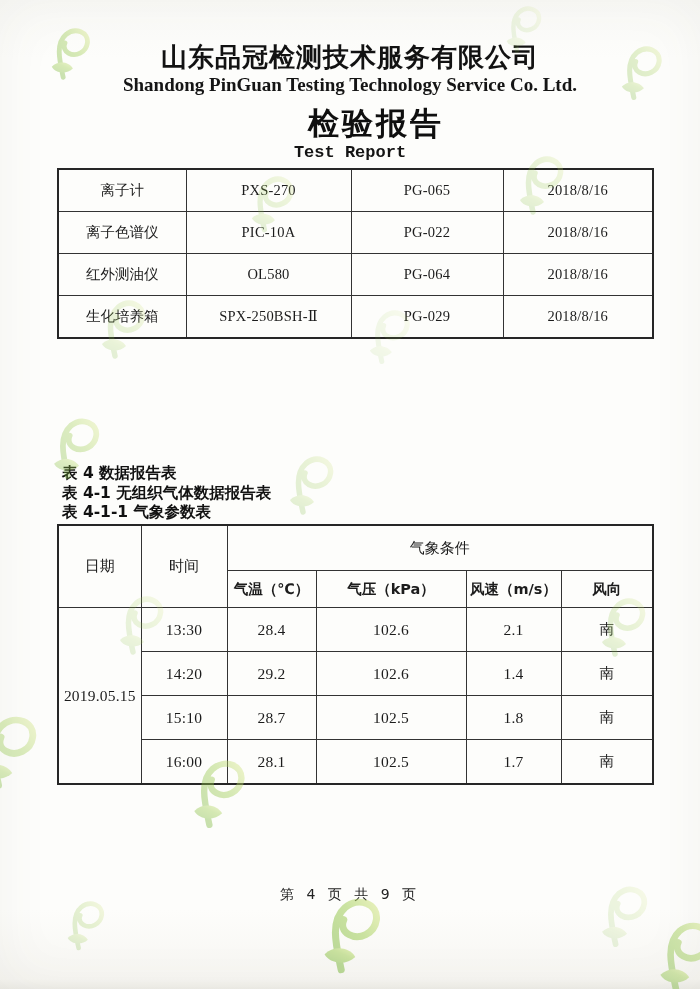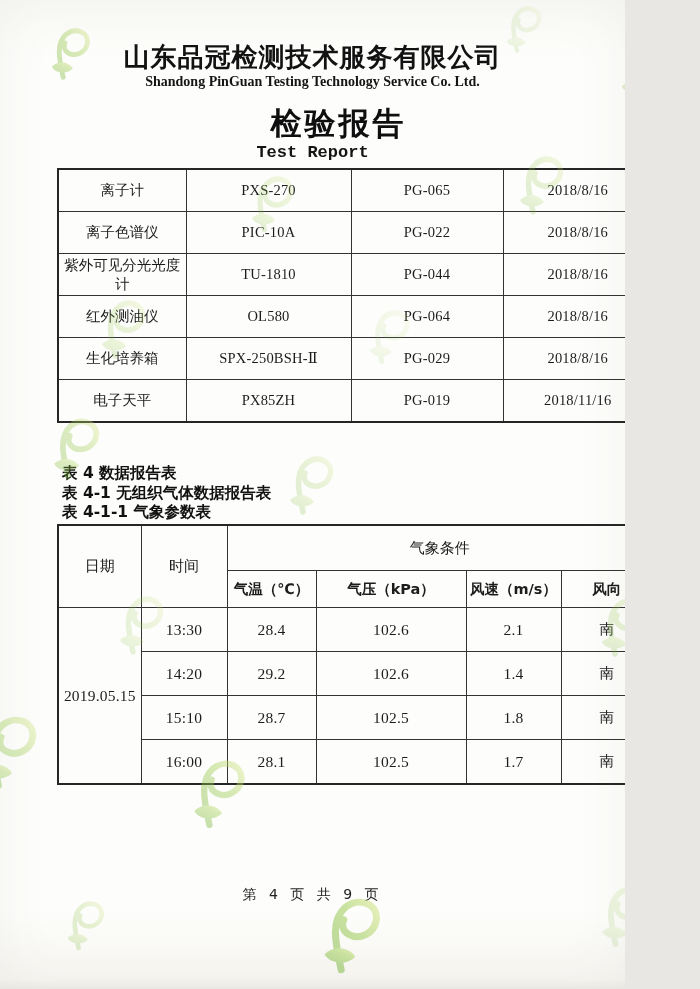--- a/index.html
+++ b/index.html
@@ -2,35 +2,35 @@
 <html><head>
 <meta charset="utf-8">
 <style>
   html,body{margin:0;padding:0;}
   body{
     width:700px;height:989px;
     background:#e8e7e3;
     font-family:"DejaVu Sans","Liberation Sans",sans-serif;
   }
   .page{
-    position:relative;width:625px;height:989px;overflow:hidden;
+    position:relative;width:700px;height:989px;overflow:hidden;
     background:linear-gradient(180deg,#fafaf7 0%, #fdfdfb 6%, #fdfdfb 92%, #f7f6f2 99%, #eeede8 100%);
     color:#1c1c1c;
     box-shadow:inset 0 0 55px rgba(90,85,70,0.06);
   }
   
   .company-cn{
     position:absolute;top:40px;left:0;width:100%;
     text-align:center;font-size:26px;font-weight:bold;letter-spacing:1px;
     color:#121212;
   }
   .company-en{
     position:absolute;top:74px;left:0;width:100%;
     text-align:center;font-family:"Liberation Serif","DejaVu Serif",serif;
-    font-size:14px;font-weight:bold;color:#151515;
+    font-size:19px;font-weight:bold;color:#151515;
   }
   .title-cn{
     position:absolute;top:103px;left:15px;width:100%;
     text-align:center;font-size:31px;font-weight:bold;letter-spacing:3px;
     color:#0f0f0f;
     padding-left:11px;
   }
   .title-en{
     position:absolute;top:143px;left:0;width:100%;
     text-align:center;font-family:"Liberation Mono","DejaVu Sans Mono",monospace;
@@ -288,42 +288,30 @@
           <td class="val">PG-065</td>
           <td class="val">2018/8/16</td>
         </tr>
         <tr>
           <td class="cn-cell">离子色谱仪</td>
           <td class="val">PIC-10A</td>
           <td class="val">PG-022</td>
           <td class="val">2018/8/16</td>
         </tr>
         <tr>
-          <td class="cn-cell">紫外可见分光光度计</td>
-          <td class="val">TU-1810</td>
-          <td class="val">PG-044</td>
-          <td class="val">2018/8/16</td>
-        </tr>
-        <tr>
           <td class="cn-cell">红外测油仪</td>
           <td class="val">OL580</td>
           <td class="val">PG-064</td>
           <td class="val">2018/8/16</td>
         </tr>
         <tr>
           <td class="cn-cell">生化培养箱</td>
           <td class="val">SPX-250BSH-Ⅱ</td>
           <td class="val">PG-029</td>
           <td class="val">2018/8/16</td>
-        </tr>
-        <tr>
-          <td class="cn-cell">电子天平</td>
-          <td class="val">PX85ZH</td>
-          <td class="val">PG-019</td>
-          <td class="val">2018/11/16</td>
         </tr>
       </tbody>
     </table>
 
     <div class="section-labels">
       <div>表 4 数据报告表</div>
       <div>表 4-1 无组织气体数据报告表</div>
       <div>表 4-1-1 气象参数表</div>
     </div>
 

